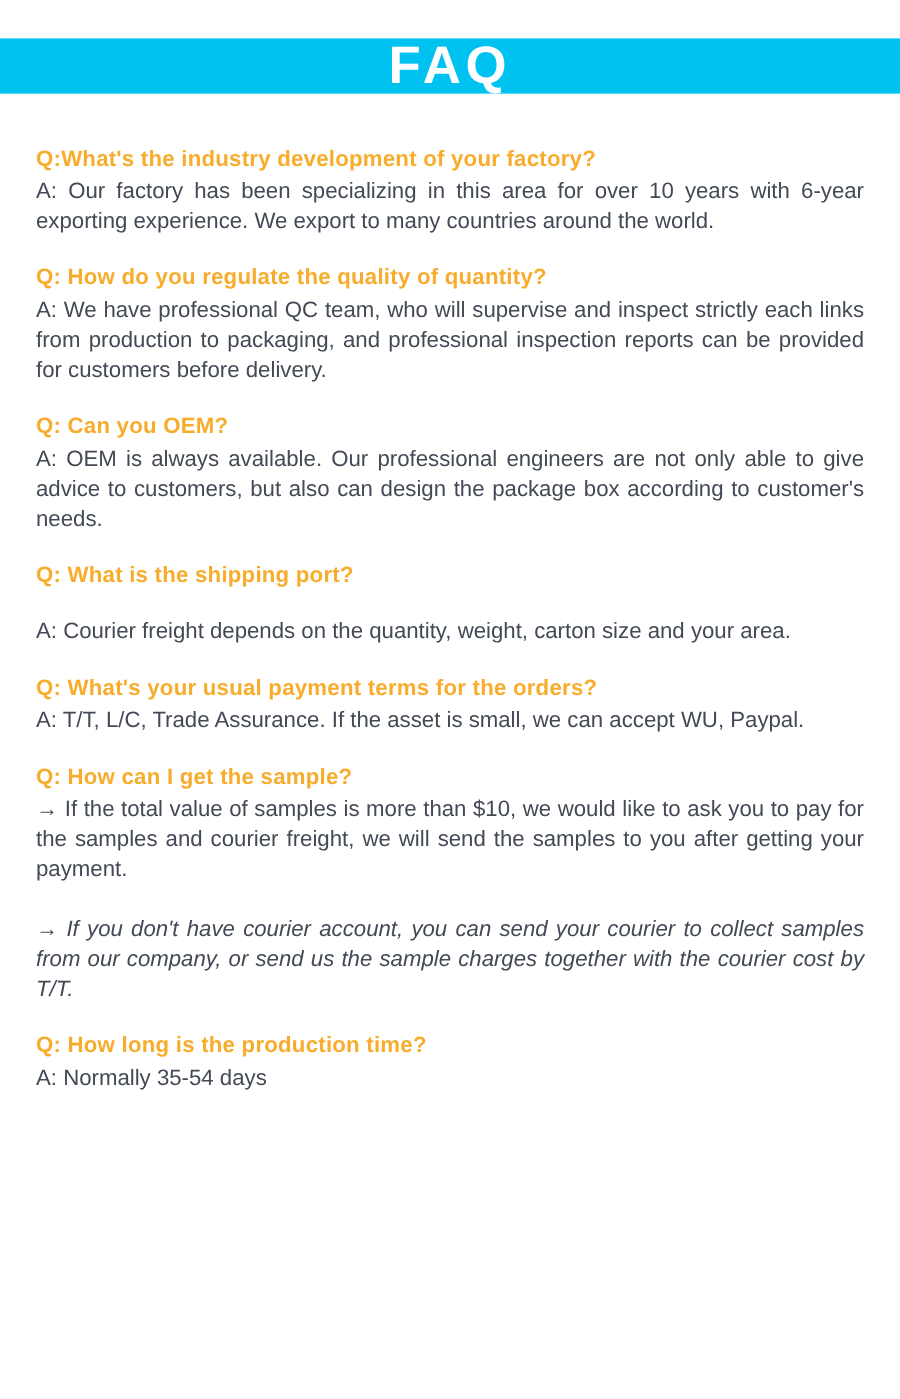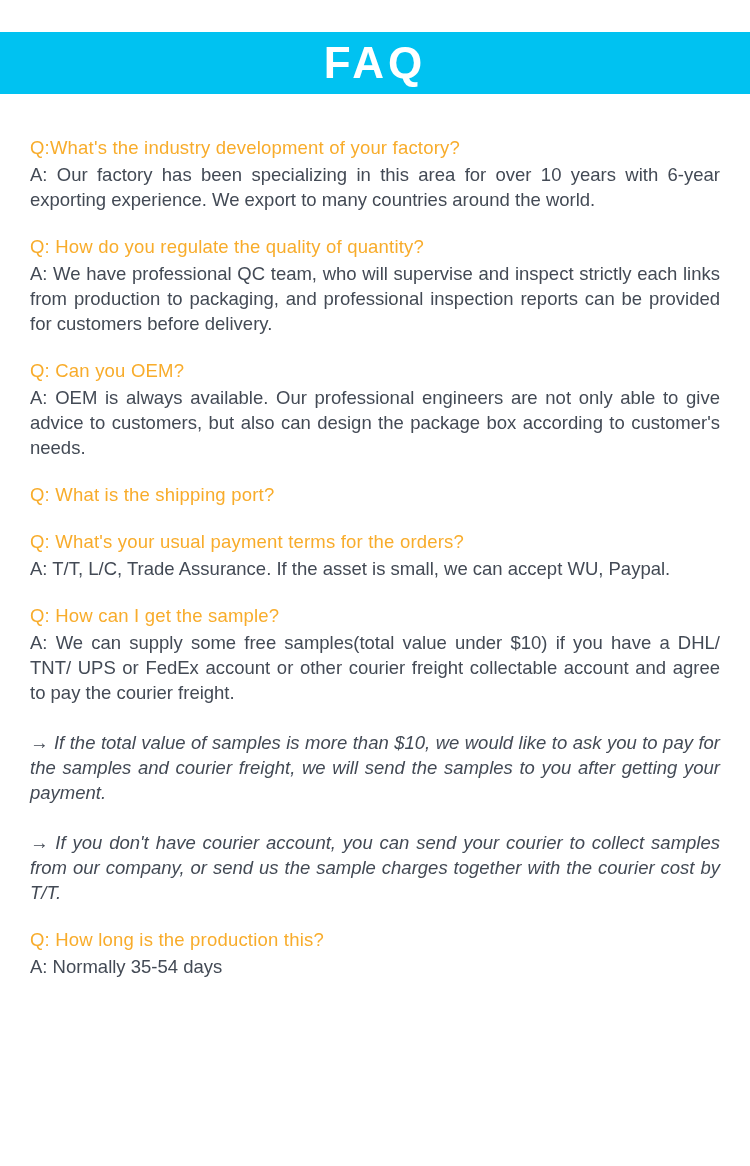--- a/index.html
+++ b/index.html
@@ -8,21 +8,21 @@
     background: #ffffff;
   }
   body {
     width: 750px;
     min-height: 1166px;
     font-family: "Liberation Sans", sans-serif;
     -webkit-font-smoothing: antialiased;
   }
   .banner {
     margin-top: 32px;
-    height: 62px;
+    height: 46px;
     width: 100%;
     background: var(--banner_bg, #00c2f1);
     display: flex;
     align-items: center;
     justify-content: center;
   }
   .banner h1 {
     margin: 0;
     color: var(--banner_text, #ffffff);
     font-size: 44px;
@@ -34,21 +34,21 @@
     padding: 41px 30px 20px 30px;
   }
   .qa {
     margin-bottom: 22px;
   }
   .q {
     margin: 0 0 2px 0;
     color: var(--question_color, #f8ac2b);
     font-size: 18.5px;
     line-height: 25px;
-    font-weight: normal;
+    font-weight: bold;
     letter-spacing: 0.2px;
   }
   .a {
     margin: 0;
     color: var(--answer_color, #434a55);
     font-size: 18.5px;
     line-height: 25px;
     text-align: justify;
   }
   .a + .a {
@@ -80,33 +80,33 @@
     <section class="qa">
       <h2 class="q">Q: Can you OEM?</h2>
       <p class="a">A: OEM is always available. Our professional engineers are not only able to give advice to customers, but also can design the package box according to customer's needs.</p>
     </section>
 
     <section class="qa">
       <h2 class="q">Q: What is the shipping port?</h2>
     </section>
 
     <section class="qa">
+      <p class="a">A: Courier freight depends on the quantity, weight, carton size and your area.</p>
     </section>
 
     <section class="qa">
       <h2 class="q">Q: What's your usual payment terms for the orders?</h2>
       <p class="a">A: T/T, L/C, Trade Assurance. If the asset is small, we can accept WU, Paypal.</p>
     </section>
 
     <section class="qa">
       <h2 class="q">Q: How can I get the sample?</h2>
-      <p class="a">A: We can supply some free samples(total value under $10) if you have a DHL/ TNT/ UPS or FedEx account or other courier freight collectable account and agree to pay the courier freight.</p>
       <p class="a">→ If the total value of samples is more than $10, we would like to ask you to pay for the samples and courier freight, we will send the samples to you after getting your payment.</p>
       <p class="a">→ If you don't have courier account, you can send your courier to collect samples from our company, or send us the sample charges together with the courier cost by T/T.</p>
     </section>
 
     <section class="qa">
-      <h2 class="q">Q: How long is the production this?</h2>
+      <h2 class="q">Q: How long is the production time?</h2>
       <p class="a">A: Normally 35-54 days</p>
     </section>
 
   </div>
 </div>
 
 </body></html>

